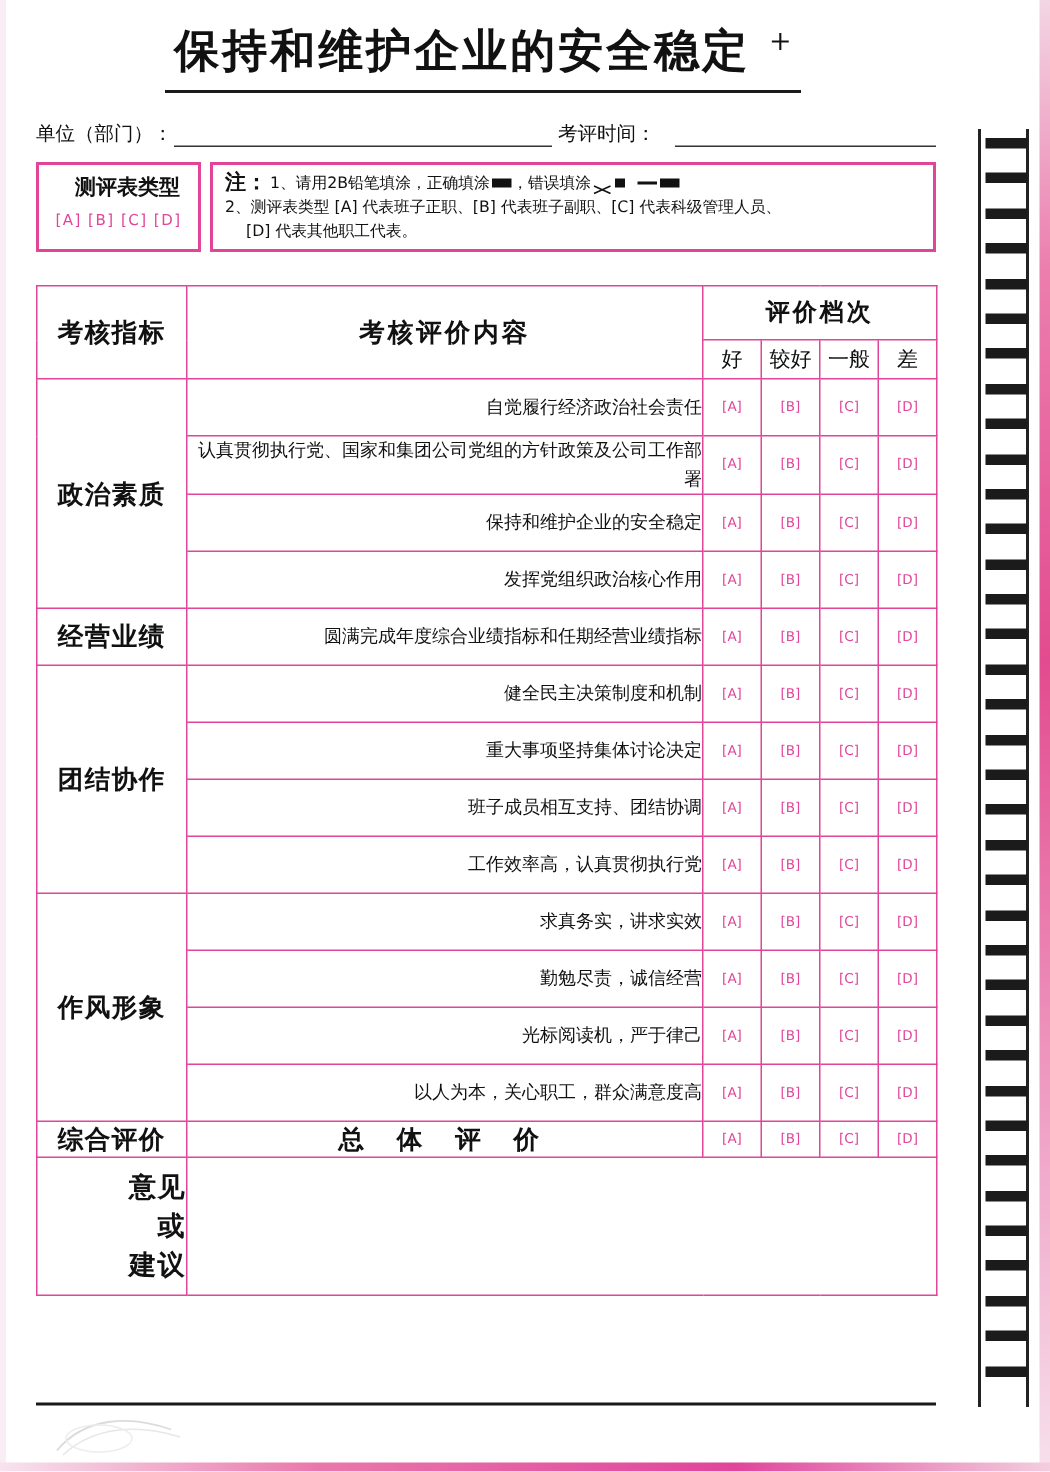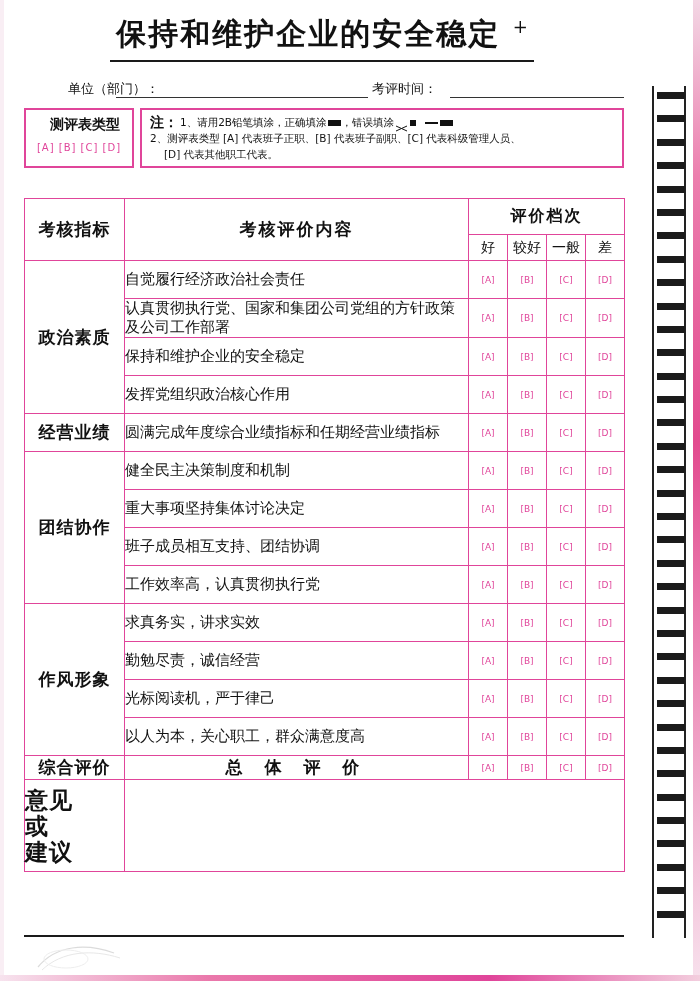--- a/index.html
+++ b/index.html
@@ -115,43 +115,44 @@
   .notebox .nlines { font-size: 10.5px; line-height: 16px; }
   .sq { display: inline-block; width: 13px; height: 6px; background: #111; vertical-align: middle; margin: 0 1px; }
   .sqx { display: inline-block; width: 13px; height: 7px; vertical-align: middle; margin: 0 1px; position: relative; }
   .dash { display: inline-block; width: 13px; height: 2px; background: #111; vertical-align: middle; margin: 0 1px; }
   .halfsq { display: inline-block; width: 13px; height: 6px; vertical-align: middle; margin: 0 1px;
             background: linear-gradient(to right, #111 0 50%, #fff 50% 100%); border: 0; }
 
   
   table.main {
     position: absolute;
-    left: 24px; top: 198px;
+    left: 24px; top: 190px;
     width: 600px;
     border-collapse: collapse;
     table-layout: fixed;
   }
   table.main td, table.main th {
     border: 1.6px solid #e0459a;
     padding: 0;
   }
   .cat {
     width: 100px;
     text-align: center;
     font-family: "DejaVu Serif", "Liberation Serif", serif;
     font-weight: bold;
     font-size: 17px;
     letter-spacing: 1px;
   }
   .content {
     padding: 6px 8px 6px 12px;
     font-family: "DejaVu Serif", "Liberation Serif", serif;
-    font-size: 15px;
+    font-size: 12px;
     line-height: 19px;
     height: 38px;
+    text-align: right;
   }
   .hdr-content {
     text-align: center;
     font-family: "DejaVu Serif", "Liberation Serif", serif;
     font-weight: bold;
     font-size: 17px;
     letter-spacing: 2px;
   }
   .hdr-grade {
     text-align: center;
@@ -175,24 +176,24 @@
     letter-spacing: 0;
   }
   .total {
     text-align: center;
     font-family: "DejaVu Serif", "Liberation Serif", serif;
     font-weight: bold;
     font-size: 17px;
     letter-spacing: 8px;
   }
   .opinion-cat {
-    text-align: left;
-    font-family: "DejaVu Serif", "Liberation Serif", serif;
-    font-weight: bold;
-    font-size: 23px;
+    text-align: right;
+    font-family: "DejaVu Serif", "Liberation Serif", serif;
+    font-weight: bold;
+    font-size: 18px;
     line-height: 26px;
     height: 92px;
     letter-spacing: 1px;
   }
   .opinion-blank { height: 92px; }
 
   
   .footer-rule {
     position: absolute;
     left: 24px; bottom: 44px; width: 600px;
@@ -262,21 +263,21 @@
     </div>
 
   <div class="title-wrap">
     <div class="title">
       <span>保持和维护企业的安全稳定</span>
       <span class="plus">+</span>
     </div>
   </div>
 
   <div class="row-unit">
-    <span class="lbl" style="left:0;margin-left:44px;">单位（部门）：</span>
+    <span class="lbl" style="left:0;">单位（部门）：</span>
     <span class="line" style="left:92px; width:252px;"></span>
     <span class="lbl" style="left:348px;">考评时间：</span>
     <span class="line" style="left:426px; width:174px;"></span>
   </div>
 
   <div class="typebox">
     <div class="t1">测评表类型</div>
     <div class="t2">[A] [B] [C] [D]</div>
   </div>
 

